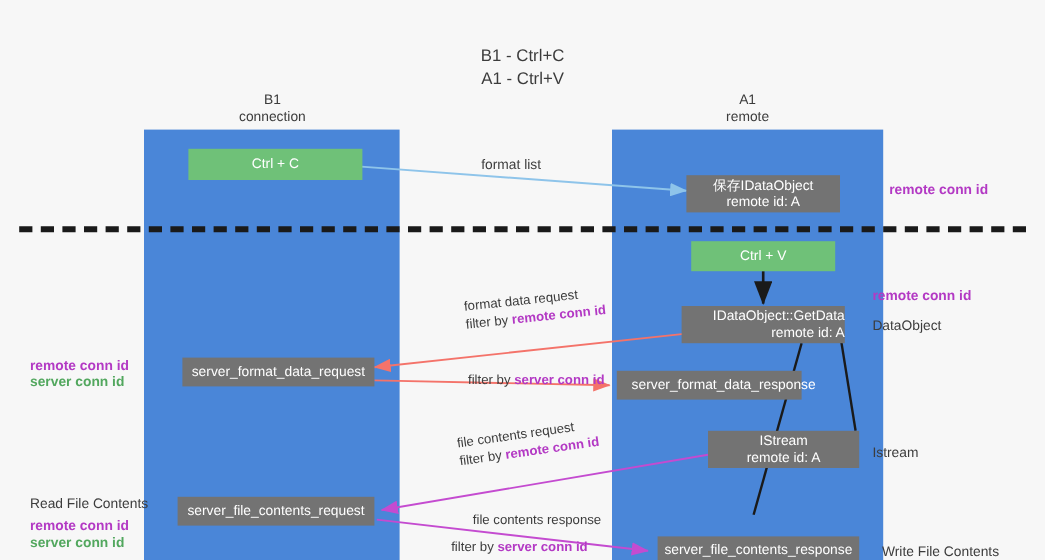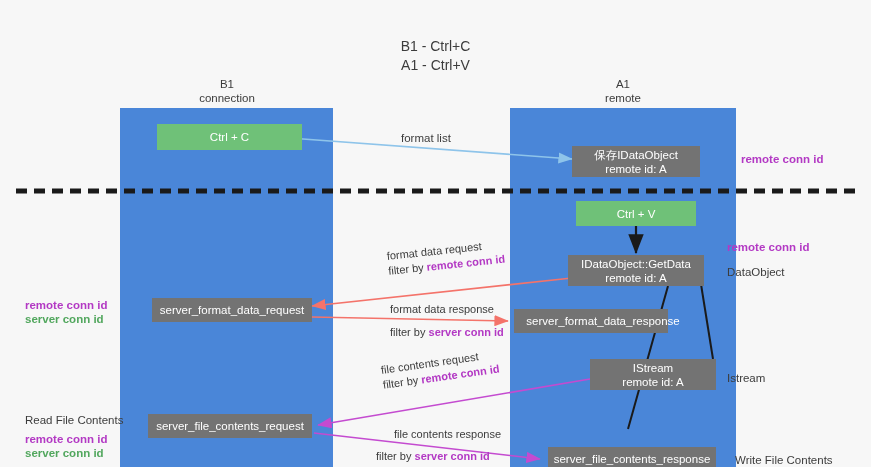--- a/index.html
+++ b/index.html
@@ -93,21 +93,21 @@
 
   <div class="node orange" style="left:572px;top:117px;width:128px;height:31px;">
     <div>保存IDataObject</div>
     <div class="l2">remote id: A</div>
   </div>
 
   <div class="node green" style="left:576px;top:172px;width:120px;height:25px;">
     <div>Ctrl + V</div>
   </div>
 
-  <div class="node orange" style="left:568px;top:226px;width:136px;height:31px;">
+  <div class="node orange" style="left:568px;top:226px;width:136px;height:31px;align-items:flex-end;">
     <div>IDataObject::GetData</div>
     <div class="l2">remote id: A</div>
   </div>
 
   <div class="node orange" style="left:152px;top:269px;width:160px;height:24px;text-align:right;">
     <div>server_format_data_request</div>
   </div>
 
   <div class="node orange" style="left:514px;top:280px;width:154px;height:24px;padding-left:24px;">
     <div>server_format_data_response</div>
@@ -129,21 +129,20 @@
   <div class="txt" style="left:401px;top:102px;">format list</div>
 
   <div class="rot-wrap" style="left:386px;top:220px;transform:rotate(-6deg);transform-origin:left top;">
     <div>format data request</div>
     <div>
       <span>filter by </span><span class="hl purple">remote conn id</span>
     </div>
   </div>
 
   <div class="rot-wrap" style="left:390px;top:273px;">
-    <div>format data response</div>
     <div style="margin-top:8px;">
       <span>filter by </span><span class="hl purple">server conn id</span>
     </div>
   </div>
 
   <div class="rot-wrap" style="left:380px;top:334px;transform:rotate(-8deg);transform-origin:left top;">
     <div>file contents request</div>
     <div>
       <span>filter by </span><span class="hl purple">remote conn id</span>
     </div>

